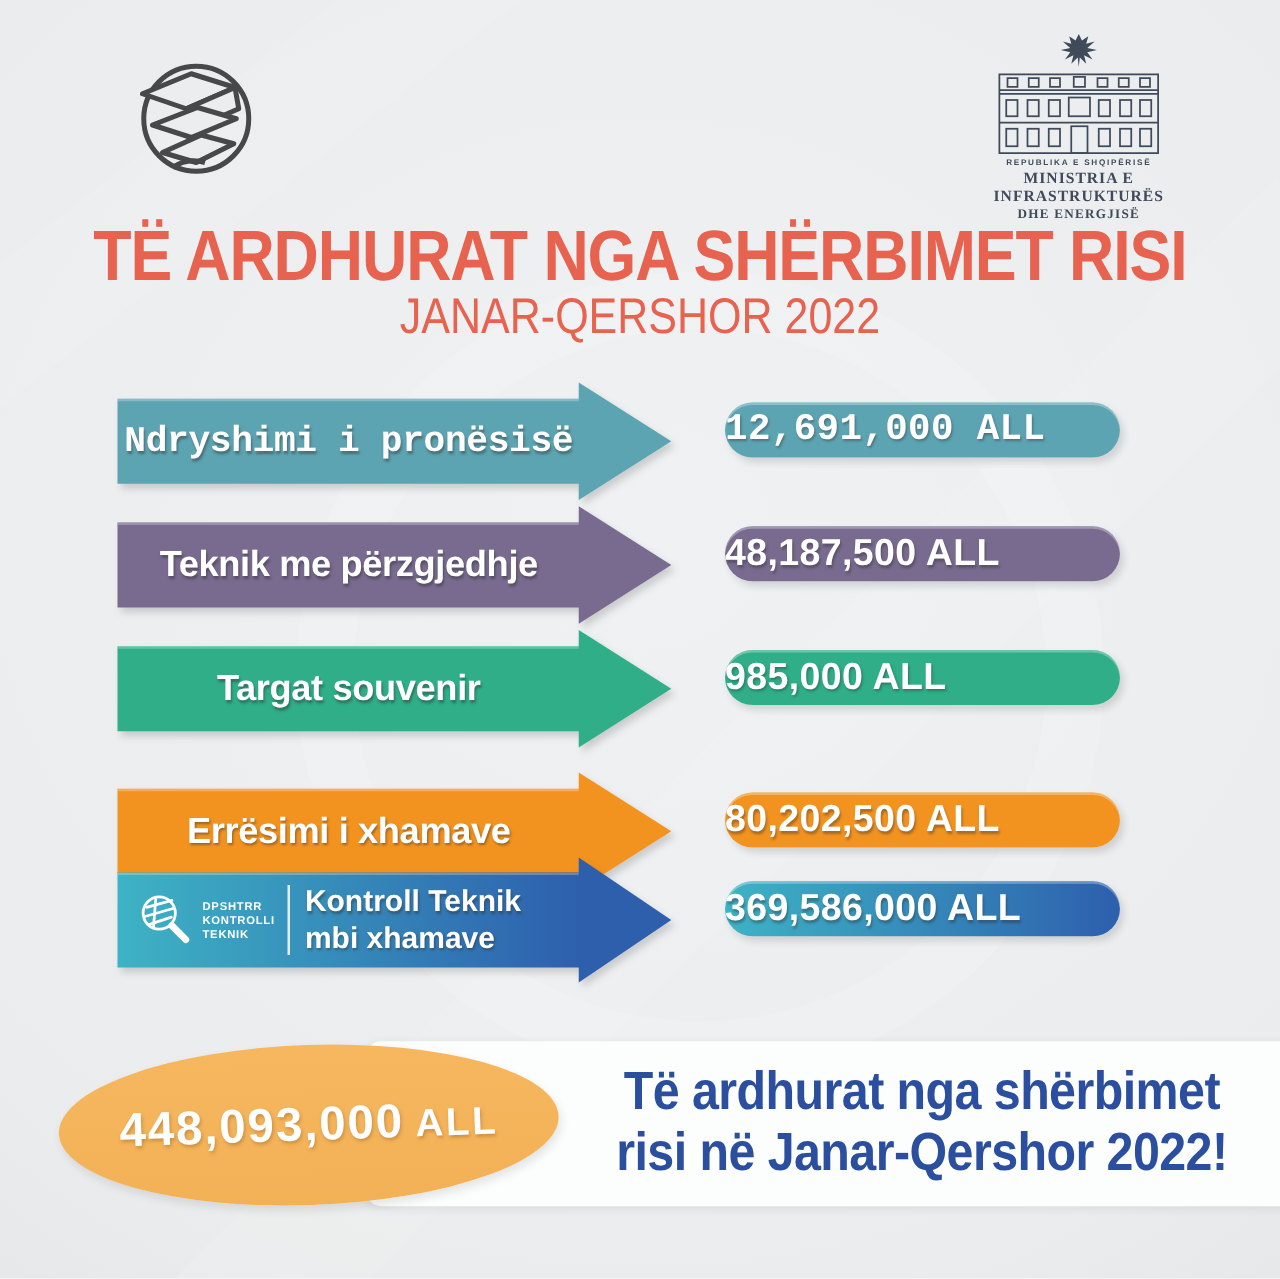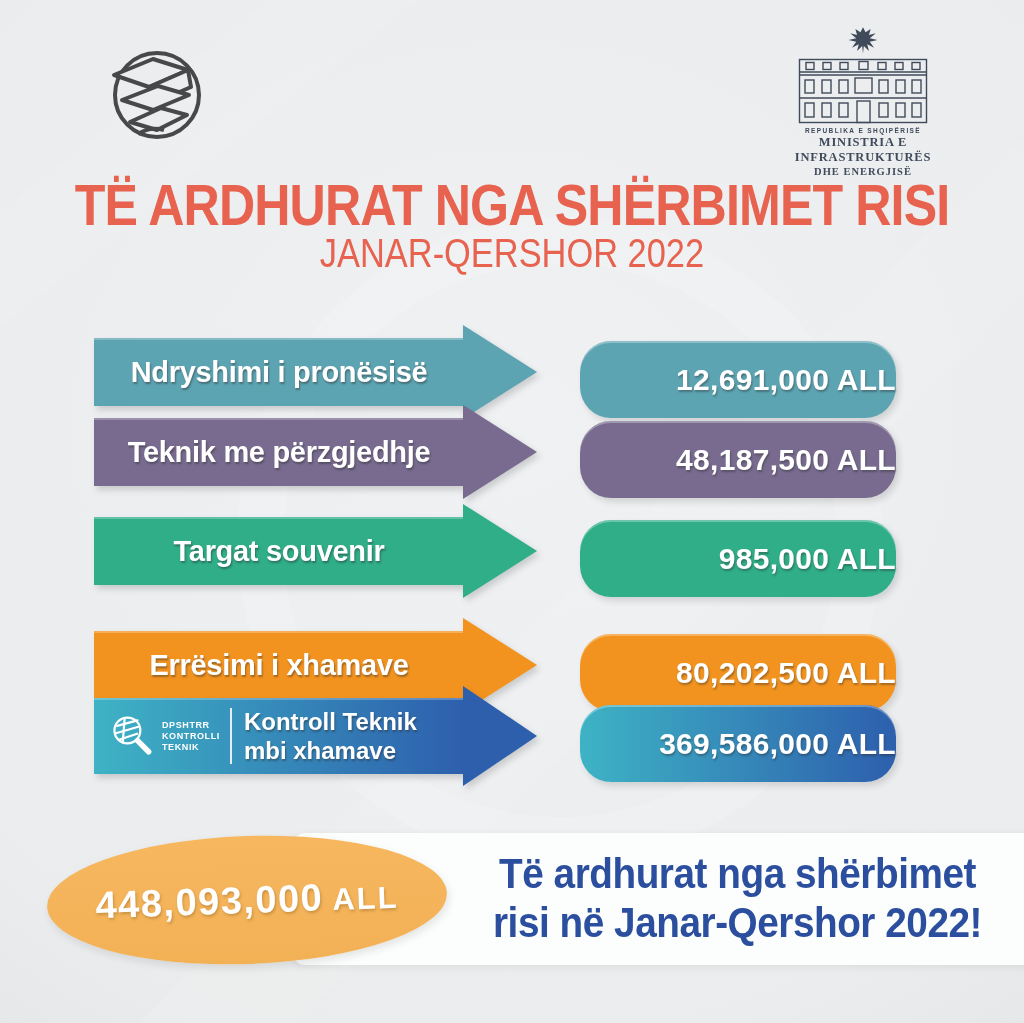--- a/index.html
+++ b/index.html
@@ -57,24 +57,24 @@
     position:absolute;left:463px;top:0;width:0;height:0;
     border-top:47px solid transparent;
     border-bottom:47px solid transparent;
     border-left:74px solid var(--c2);
   }
   .arrow-label{
     color:#fff;font-size:29px;font-weight:bold;letter-spacing:-.3px;white-space:nowrap;
     text-shadow:1px 2px 2px rgba(45,45,45,.45);
   }
   .pill{
-    position:absolute;left:580px;top:16px;width:316px;height:77px;border-radius:31px;
+    position:absolute;left:580px;top:16px;width:316px;height:44px;border-radius:31px;
     background:linear-gradient(90deg,var(--c1),var(--c2));
     box-shadow:inset 0 2px 0 rgba(255,255,255,.3), 3px 4px 6px rgba(40,40,40,.15);
-    display:flex;align-items:center;justify-content:flex-end;
+    display:flex;align-items:center;justify-content:flex-start;
   }
   .pill-value{
     color:#fff;font-size:30px;font-weight:bold;letter-spacing:.3px;white-space:nowrap;
     text-shadow:1px 2px 2px rgba(45,45,45,.4);
   }
   
   .row-kt{height:100px;}
   .row-kt .arrow-body{top:12px;height:76px;justify-content:flex-start;padding-left:14px;box-sizing:border-box;align-items:center;}
   .row-kt .arrow-head{border-top-width:50px;border-bottom-width:50px;}
   .row-kt .pill{top:19px;}
@@ -167,21 +167,21 @@
       </g>
     </svg>
     <div class="rep">REPUBLIKA E SHQIPËRISË</div>
     <div class="name1">MINISTRIA E INFRASTRUKTURËS</div>
     <div class="name2">DHE ENERGJISË</div>
   </div>
 
   <div class="main-title">TË ARDHURAT NGA SHËRBIMET RISI</div>
   <div class="sub-title">JANAR-QERSHOR 2022</div>
 
-  <div class="row" style="top: 325px; --c1: #5da4b2; --c2: #5da4b2;">
+  <div class="row" style="top: 306px; font-family: Liberation Mono, monospace; --c1: #5da4b2; --c2: #5da4b2;">
     <div class="arrow">
       <div class="arrow-body">
           <span class="arrow-label">Ndryshimi i pronësisë</span>
         </div>
       <div class="arrow-head"></div>
     </div>
     <div class="pill">
       <span class="pill-value">12,691,000 ALL</span>
     </div>
   </div>

